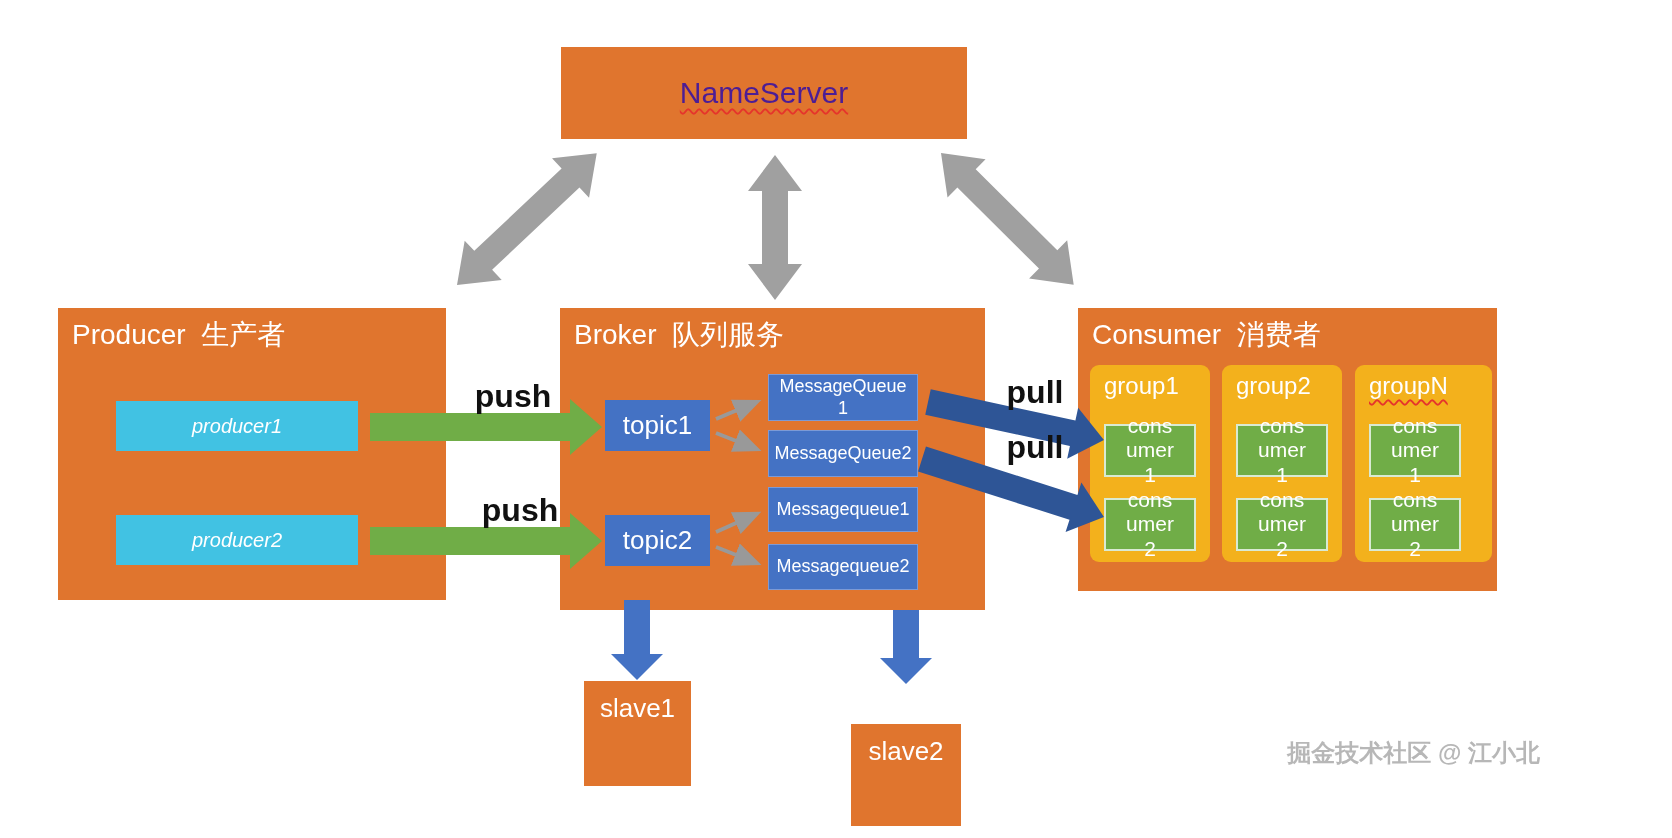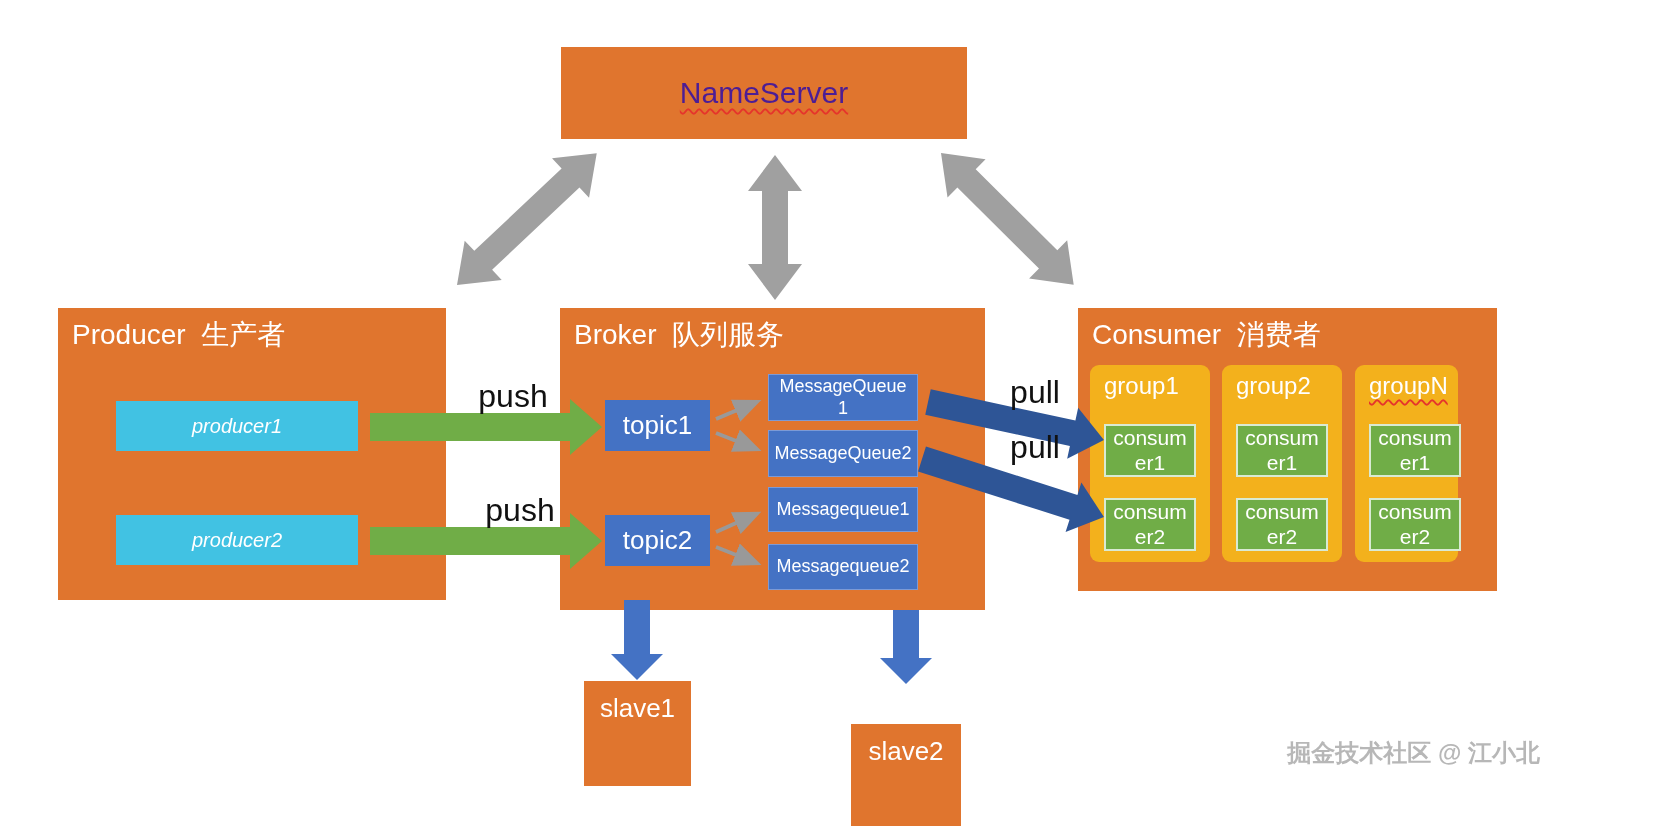--- a/index.html
+++ b/index.html
@@ -28,31 +28,31 @@
     background:#4472c4;border:1px solid #7c9ad6;font-size:18px;line-height:1.2;
     text-align:center;padding:2px 4px;
   }
   .q-wrap{display:inline-block;max-width:134px;}
   .group{position:absolute;background:#f3b11c;border-radius:9px;box-sizing:border-box;}
   .group-title{position:absolute;left:14px;top:7px;font-size:24px;color:#fff;}
   .member{
     position:absolute;left:14px;width:92px;height:53px;box-sizing:border-box;
     background:#70ad47;border:2px solid #d9ead3;color:#fff;font-size:21px;line-height:1.15;
     display:flex;align-items:center;justify-content:center;text-align:center;
-    word-break:break-all;padding:0 6px;
+    word-break:break-all;padding:0 18px;
   }
   .member.m1{top:59px;}
   .member.m2{top:133px;}
   .slave{
     display:flex;flex-direction:column;align-items:center;justify-content:flex-start;
     padding-top:12px;color:#fff;font-size:26px;
   }
   .overlay{position:absolute;left:0;top:0;z-index:5;pointer-events:none;}
   .edge-label{
-    position:absolute;z-index:6;font-weight:normal;color:#111;font-size:32px;text-align:center;
+    position:absolute;z-index:6;font-weight:bold;color:#111;font-size:32px;text-align:center;
   }
   .watermark{
     position:absolute;left:1190px;top:737px;width:350px;text-align:right;
     color:#b7b7b7;font-size:24px;font-weight:bold;z-index:6;
   }
 </style>
 </head>
 <body>
 
 <div class="canvas">
@@ -109,21 +109,21 @@
     <div class="group" style="left:144px;top:57px;width:120px;height:197px;">
       <div class="group-title">group2</div>
       <div class="member m1">
         <span>consumer1</span>
       </div>
       <div class="member m2">
         <span>consumer2</span>
       </div>
     </div>
 
-    <div class="group" style="left:277px;top:57px;width:103px;height:197px;">
+    <div class="group" style="left:277px;top:57px;width:137px;height:197px;">
       <div class="group-title wavy">groupN</div>
       <div class="member m1">
         <span>consumer1</span>
       </div>
       <div class="member m2">
         <span>consumer2</span>
       </div>
     </div>
   </div>
 

